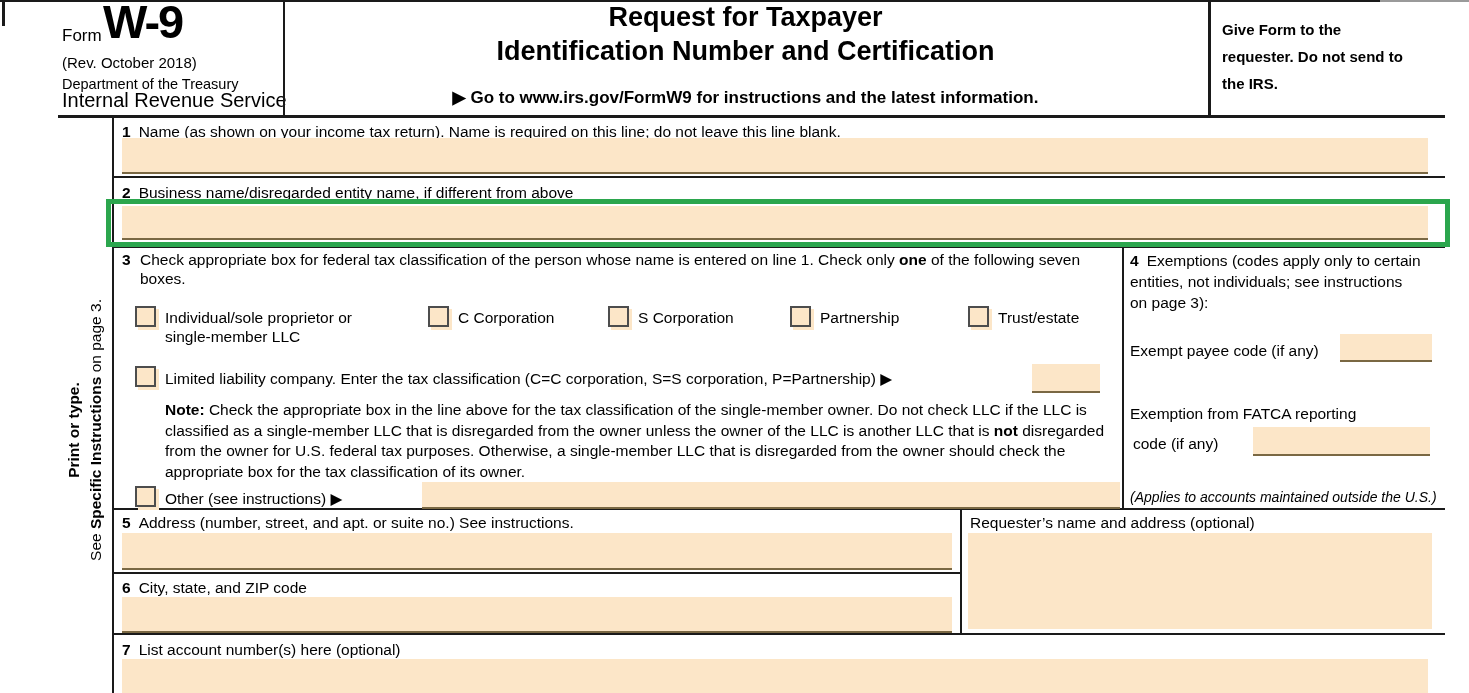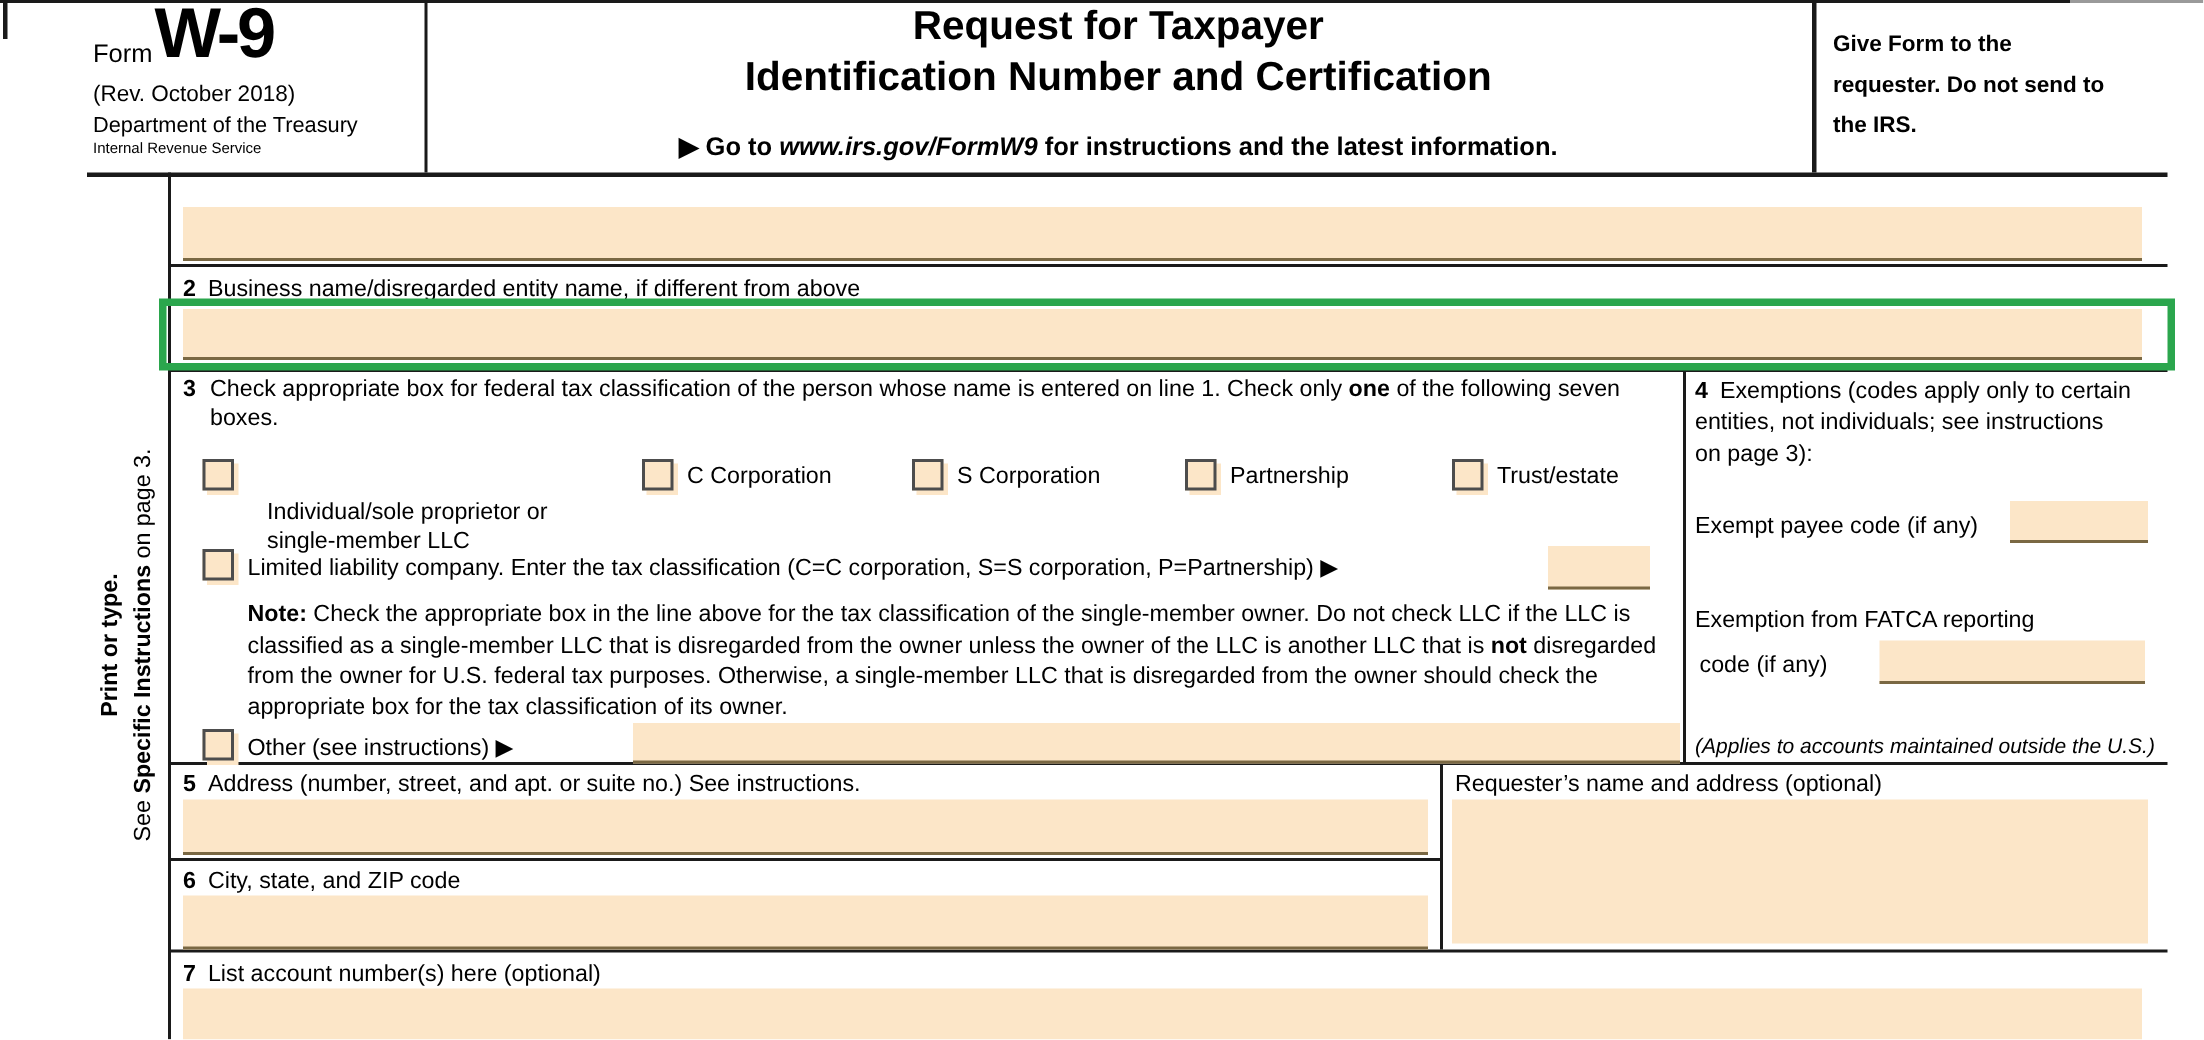--- a/index.html
+++ b/index.html
@@ -15,25 +15,25 @@
   textarea.field{resize:none;}
   .cb{position:absolute;width:21px;height:21px;background:#fce6c8;border:2px solid #4d4d4d;
       box-sizing:border-box;box-shadow:3px 3px 0 0 #fce6c8;cursor:pointer;}
   .cb-label{position:absolute;font-size:15.5px;line-height:19px;}
   .green-box{position:absolute;left:106px;top:199px;width:1344px;height:48px;
              border:5px solid #2ba64d;box-sizing:border-box;pointer-events:none;z-index:5;}
   .hdr-form{position:absolute;left:62px;top:26px;font-size:17px;}
   .hdr-w9{position:absolute;left:103px;top:-6px;font-size:47px;font-weight:bold;letter-spacing:-2px;}
   .hdr-rev{position:absolute;left:62px;top:54px;font-size:15px;}
   .hdr-dept{position:absolute;left:62px;top:76px;font-size:14.5px;line-height:16px;}
-  .hdr-irs{position:absolute;left:62px;top:92px;font-size:10px;line-height:16px;}
+  .hdr-irs{position:absolute;left:62px;top:92px;font-size:20px;line-height:16px;}
   .title-wrap{position:absolute;left:285px;top:0;width:921px;text-align:center;}
   .title-line{font-size:27px;font-weight:bold;line-height:34px;white-space:nowrap;}
   .goto-line{margin-top:19px;font-size:17px;font-weight:bold;}
-  .goto-link{font-style:italic;}
+  .goto-link{}
   .give{position:absolute;left:1222px;top:16px;width:195px;font-size:15px;font-weight:bold;line-height:27px;}
   .sidebar{position:absolute;left:85px;top:430px;transform:translate(-50%,-50%) rotate(-90deg);
            text-align:center;white-space:nowrap;font-size:15.5px;line-height:22px;}
   .sb1{font-weight:bold;}
   .note-p{position:absolute;left:165px;top:400px;width:958px;font-size:15.5px;line-height:20.5px;}
   .applies{position:absolute;left:1130px;top:489px;font-size:14px;font-style:italic;}
   .topline-dark{position:absolute;left:0;top:0;width:1380px;height:2px;background:#1a1a1a;}
   .topline-light{position:absolute;left:1380px;top:0;width:89px;height:2px;background:#9a9a9a;}
   .corner{position:absolute;left:2px;top:0;width:3px;height:26px;background:#1a1a1a;}
 </style>
@@ -75,31 +75,32 @@
 
   <div class="vline" style="left:112px;top:115px;height:578px;"></div>
   <div class="hline" style="left:112px;top:176px;width:1333px;"></div>
   <div class="hline" style="left:112px;top:246px;width:1333px;"></div>
   <div class="hline" style="left:112px;top:508px;width:1333px;"></div>
   <div class="hline" style="left:112px;top:572px;width:848px;"></div>
   <div class="hline" style="left:112px;top:633px;width:1333px;"></div>
   <div class="vline" style="left:1122px;top:246px;height:262px;"></div>
   <div class="vline" style="left:960px;top:508px;height:125px;"></div>
 
+  <div class="label" style="left:122px;top:122px;"><span class="num">1</span><span>Name (as shown on your income tax return). Name is required on this line; do not leave this line blank.</span></div>
   <input class="field" style="left: 122px; top: 138px; width: 1306px; height: 36px;" value="">
 
   <div class="label" style="left:122px;top:183px;"><span class="num">2</span><span>Business name/disregarded entity name, if different from above</span></div>
   <input class="field" style="left: 122px; top: 206px; width: 1306px; height: 34px;" value="">
   <div class="green-box"></div>
 
   <span class="label" style="left:122px;top:250px;font-weight:bold;">3</span>
   <div class="label" style="left:140px;top:250px;width:975px;"><span>Check appropriate box for federal tax classification of the person whose name is entered on line 1. Check only </span><b>one</b><span> of the following seven boxes.</span></div>
 
   <div class="cb" style="left:135px;top:306px;"></div>
-  <div class="cb-label" style="left:178px;top:308px;width:232px;margin-top:24px;">Individual/sole proprietor or single-member LLC</div>
+  <div class="cb-label" style="left:165px;top:308px;width:232px;">Individual/sole proprietor or single-member LLC</div>
 
   <div class="cb" style="left:428px;top:306px;"></div>
   <div class="cb-label" style="left:458px;top:308px;">C Corporation</div>
 
   <div class="cb" style="left:608px;top:306px;"></div>
   <div class="cb-label" style="left:638px;top:308px;">S Corporation</div>
 
   <div class="cb" style="left:790px;top:306px;"></div>
   <div class="cb-label" style="left:820px;top:308px;">Partnership</div>
 

